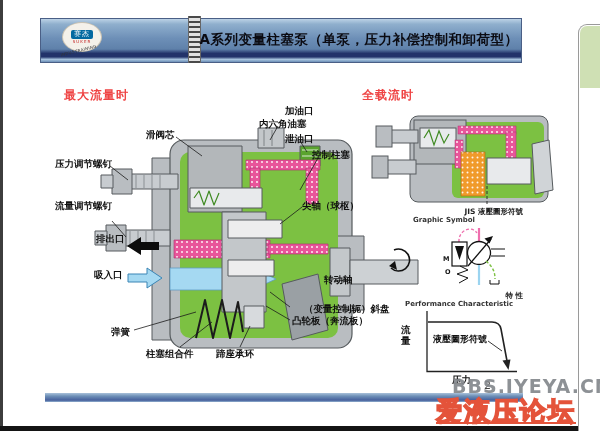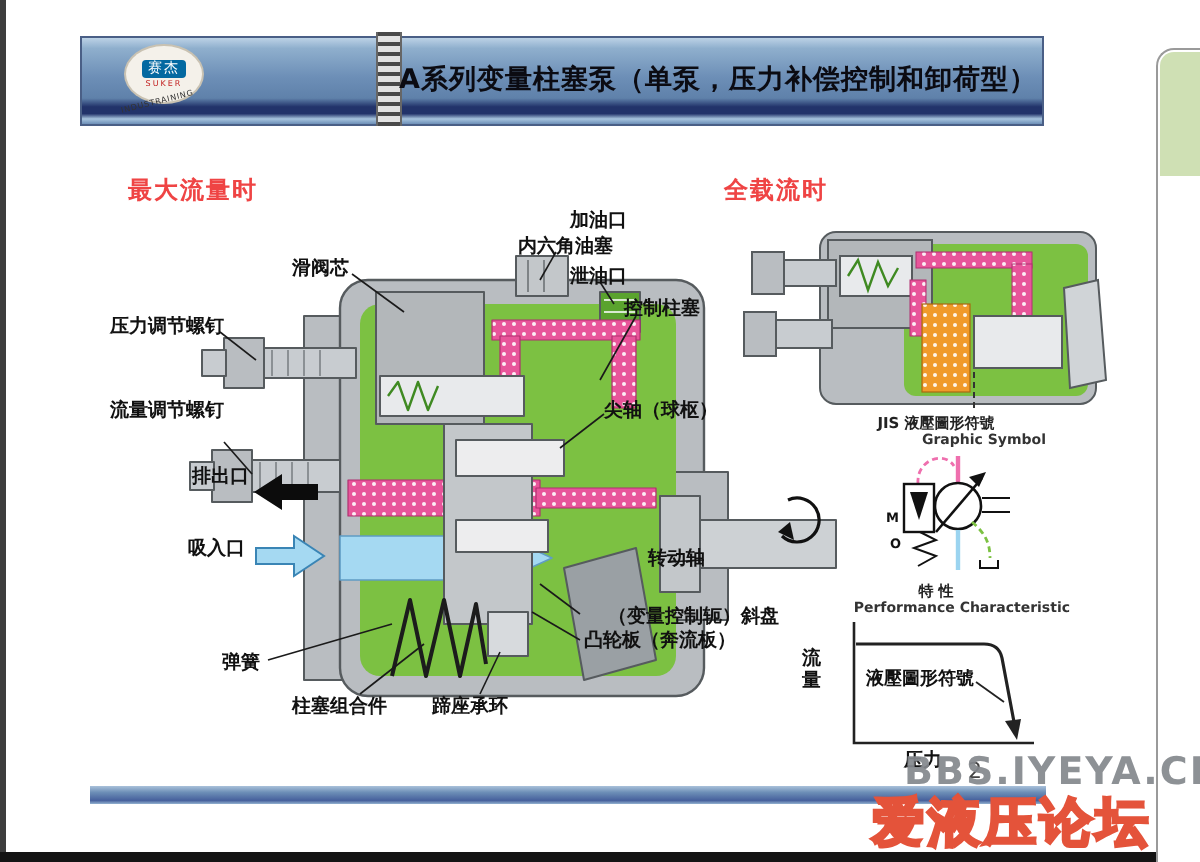--- a/index.html
+++ b/index.html
@@ -23,22 +23,22 @@
       font-weight:bold;font-size:13.5px;color:#0b0b12;letter-spacing:.5px;white-space:nowrap;}
   .logo{left:63px;top:23px;width:38px;height:28px;background:#f4f1ea;border-radius:50%;
         box-shadow:0 0 0 1px #c9c2b2;display:flex;flex-direction:column;align-items:center;justify-content:center;}
   .logo-main{background:#0369a1;color:#fff;font-weight:normal;font-size:7px;line-height:9px;
         padding:0 3px;border-radius:2px;letter-spacing:1px;}
   .logo-arc{color:#c32222;font-size:4px;line-height:5px;letter-spacing:1px;}
   .logo-sub{left:60px;top:48px;font-size:4px;color:#333;transform:rotate(-14deg);letter-spacing:.4px;}
   
   .sec-title{font-weight:bold;font-size:12px;color:#ef4444;letter-spacing:1px;white-space:nowrap;}
   .lbl{font-weight:bold;font-size:9.5px;color:#111;white-space:nowrap;line-height:11px;}
-  .cap{font-weight:bold;font-size:7.5px;color:#222;text-align:center;white-space:nowrap;}
-  .cap-en{font-weight:bold;font-size:7px;color:#333;text-align:right;white-space:nowrap;}
+  .cap{font-weight:bold;font-size:7.5px;color:#222;text-align:right;white-space:nowrap;}
+  .cap-en{font-weight:bold;font-size:7px;color:#333;text-align:left;white-space:nowrap;}
   .tiny{font-size:6.5px;color:#111;font-weight:bold;}
   .chart-lbl{font-weight:bold;font-size:9px;color:#111;white-space:nowrap;}
   .ylab{font-weight:bold;font-size:9.5px;color:#111;width:12px;line-height:11px;word-break:break-all;}
   .pagenum{font-size:11px;color:#444;}
   .wm1{font-weight:bold;font-size:19px;color:#84888d;letter-spacing:1px;opacity:.92;margin-left:16px;}
   .wm2{font-weight:bold;font-size:26px;color:rgba(228,83,58,.28);-webkit-text-stroke:1.6px #e4533a;letter-spacing:2px;}
   svg{position:absolute;left:0;top:0;pointer-events:none;}
 </style>
 </head>
 <body>
@@ -219,13 +219,13 @@
 <div class="abs cap-en" style="left:405px;top:300px;width:130px;">Performance Characteristic</div>
 
 <div class="abs chart-lbl" style="left:433px;top:333px;">液壓圖形符號</div>
 <div class="abs ylab" style="left:401px;top:324px;">流量</div>
 <div class="abs chart-lbl" style="left:452px;top:374px;font-size:9.5px;">压力</div>
 <div class="abs pagenum" style="left:484px;top:379px;">2</div>
 
 <div class="abs" style="left:45px;top:393px;width:478px;height:9px;
      background:linear-gradient(180deg,#a9c1da 0%,#6d8fb7 35%,#46609c 80%,#93b2d0 100%);"></div>
 <div class="abs wm1" style="left:436px;top:375px;">BBS.IYEYA.CN</div>
-<div class="abs wm2" style="left:436px;top:394px;">爱液压论坛</div>
+<div class="abs wm2" style="left:436px;top:394px;text-decoration:underline;">爱液压论坛</div>
 
 </body></html>

